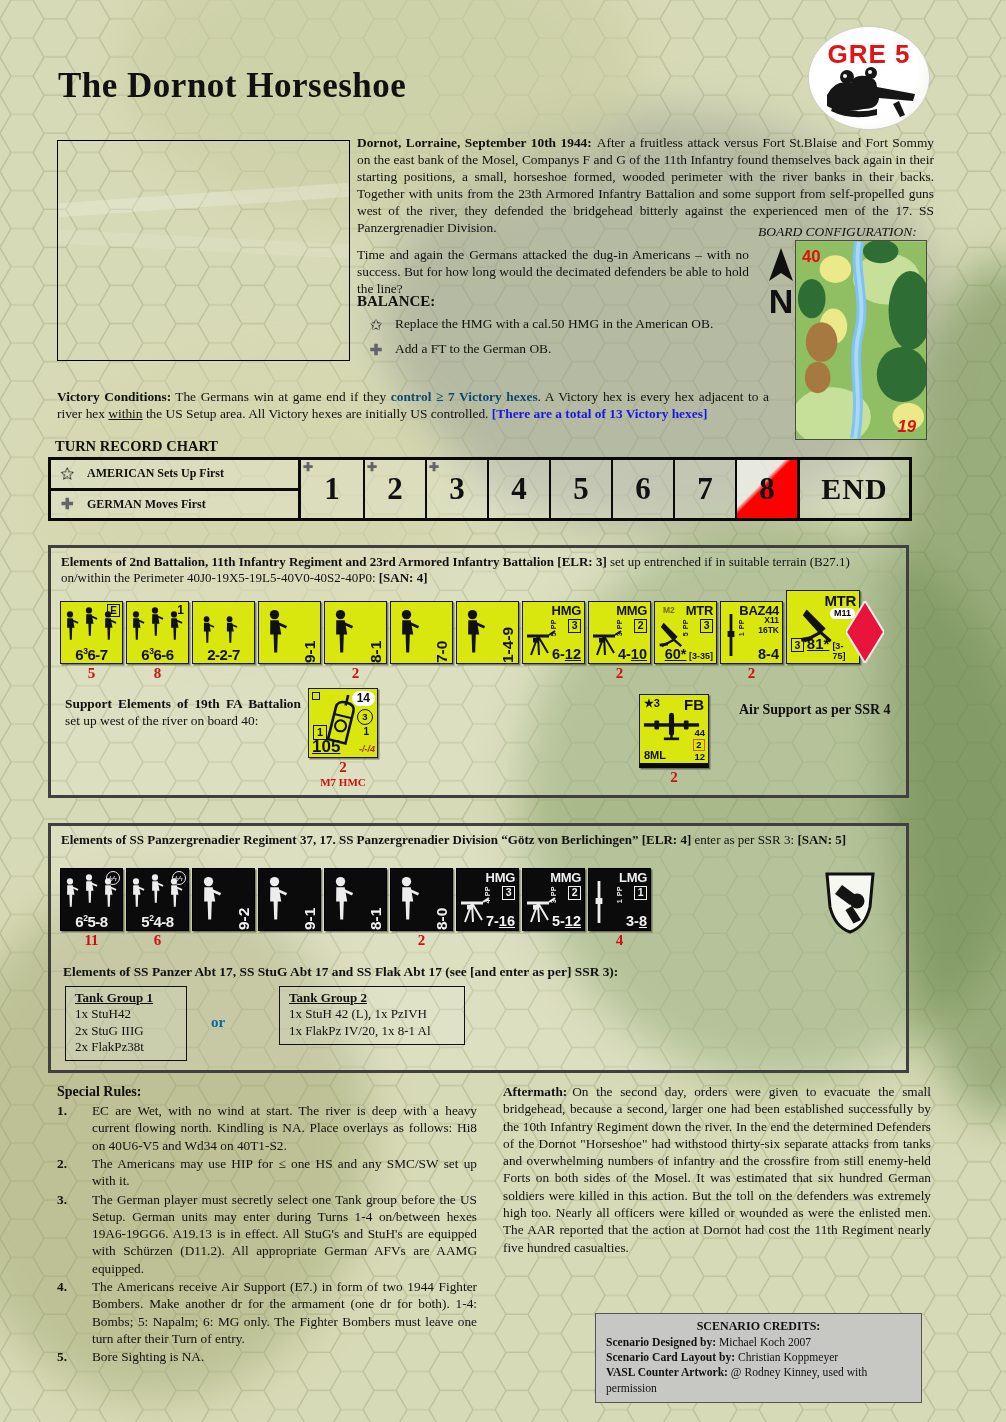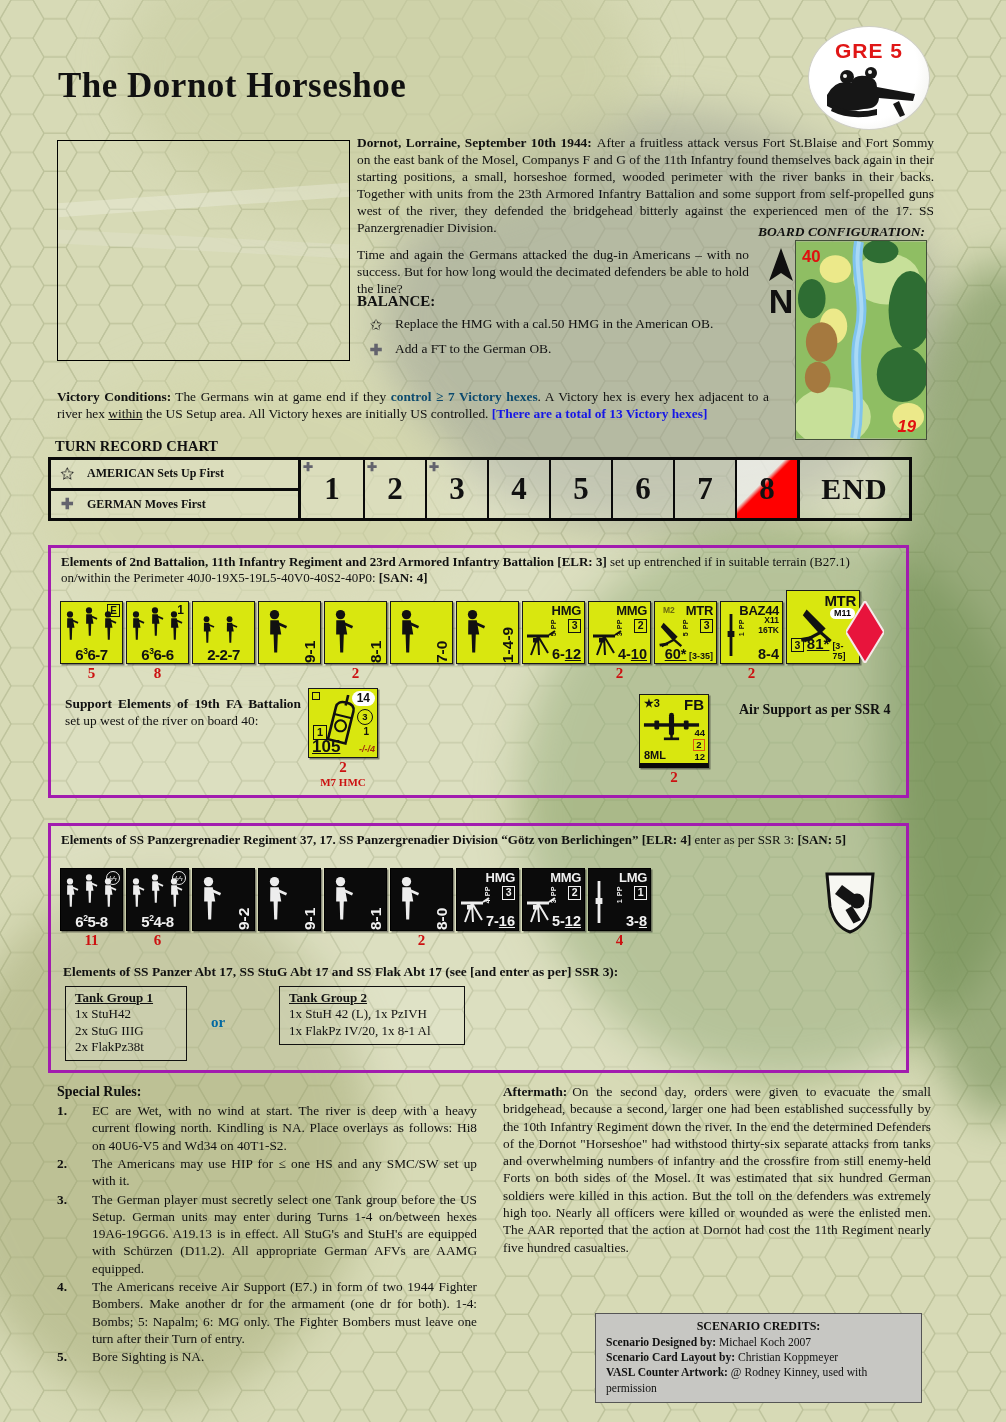--- a/index.html
+++ b/index.html
@@ -11,41 +11,41 @@
   .bg,.blob{position:absolute;z-index:0;}
   .blob{border-radius:50%;filter:blur(22px);}
   .content{position:absolute;inset:0;z-index:2;}
   [data-name]{box-sizing:border-box;}
 
   
   .title{position:absolute;left:58px;top:66px;font-size:35px;font-weight:bold;letter-spacing:.5px;}
   .badge{position:absolute;left:808px;top:26px;width:122px;height:104px;border-radius:50%;
     background:radial-gradient(circle at 45% 40%, #ffffff 60%, #e9e9e2 100%);
     border:1px solid #cfcfc6;text-align:center;}
-  .badge-text{position:relative;top:12px;color:#e01616;font-weight:bold;font-size:21px;
+  .badge-text{position:relative;top:12px;color:#e01616;font-weight:bold;font-size:26px;
     font-family:"Liberation Sans",sans-serif;letter-spacing:1px;}
   .badge svg{position:absolute;left:4px;top:34px;}
 
   
   .photo{position:absolute;left:57px;top:140px;width:293px;height:221px;border:1px solid #000;
     background:
       radial-gradient(ellipse at 15% 82%, rgba(30,36,30,.85), transparent 38%),
       radial-gradient(ellipse at 55% 88%, rgba(52,60,52,.8), transparent 42%),
       radial-gradient(ellipse at 85% 70%, rgba(70,78,66,.6), transparent 45%),
       radial-gradient(ellipse at 30% 30%, rgba(225,226,215,.5), transparent 50%),
       linear-gradient(112deg,#b3b5a7 0%,#a9ab9d 35%,#969a8c 55%,#7c837а 70%,#666e60 82%,#757d6f 100%),
       linear-gradient(#a0a496,#6b7265);}
   .photo .stripe{position:absolute;left:0;right:0;height:14px;background:rgba(240,240,230,.35);}
 
   
   .intro{position:absolute;left:357px;top:134px;width:577px;font-size:13.4px;line-height:1.275;text-align:justify;}
   .intro .lead{font-weight:bold;margin-right:5px;}
   .intro2{position:absolute;left:357px;top:246px;width:392px;font-size:13.4px;line-height:1.275;text-align:justify;}
 
-  .board-config-label{position:absolute;left:758px;top:224px;font-weight:bold;font-style:italic;font-size:13.5px;}
+  .board-config-label{position:absolute;left:758px;top:224px;font-weight:normal;font-style:italic;font-size:13.5px;}
   .compass{position:absolute;left:766px;top:248px;width:30px;text-align:center;}
   .compass .n{font-weight:bold;font-size:34px;line-height:.9;font-family:"Liberation Sans",sans-serif;}
   .board-map{position:absolute;left:795px;top:240px;width:132px;height:200px;border:1px solid #44503a;}
 
   .balance{position:absolute;left:357px;top:293px;width:390px;}
   .balance-h{font-weight:bold;font-size:15px;margin-bottom:6px;}
   .bal-row{display:flex;align-items:flex-start;margin-bottom:7px;font-size:13.4px;}
   .bal-ico{width:38px;text-align:center;flex:0 0 38px;}
   .star-g{color:#222;font-size:15px;}
   .cross-g{color:#63636d;font-size:15px;font-weight:bold;}
@@ -67,21 +67,21 @@
   .trc-row .ri{width:26px;}
   .tcell{position:relative;flex:0 0 62px;border-left:2px solid #0a0a0a;display:flex;align-items:center;justify-content:center;
     font-weight:bold;font-size:31px;}
   .tcell:nth-child(2){border-left:none;}
   .tcell .gc{position:absolute;left:2px;top:0px;font-size:12px;color:#63636d;font-weight:bold;}
   .tcell.last{background:linear-gradient(135deg,rgba(255,255,255,.6) 40%,#ff0000 46%);}
   .tend{flex:1;border-left:3px solid #0a0a0a;display:flex;align-items:center;justify-content:center;
     font-weight:bold;font-size:30px;letter-spacing:1px;}
 
   
-  .ob{position:absolute;border:3px solid #a21caf;background:rgba(255,255,255,.14);}
+  .ob{position:absolute;border:3px solid #404040;background:rgba(255,255,255,.14);}
   .ob-us{left:48px;top:545px;width:861px;height:253px;}
   .ob-de{left:48px;top:823px;width:861px;height:250px;}
   .ob-header{position:absolute;left:10px;top:6px;right:10px;font-size:13px;line-height:1.25;}
   .b{font-weight:bold;}
 
   .crow{position:absolute;left:9px;top:42px;display:flex;align-items:flex-end;gap:3px;}
   .cell{display:flex;flex-direction:column;align-items:center;}
   .cnt{height:19px;font-size:15px;font-weight:bold;color:#cc1111;margin-top:1px;}
 
   .ctr{position:relative;width:61px;height:61px;background:#d9e70f;border:1px solid #1a1a1a;

